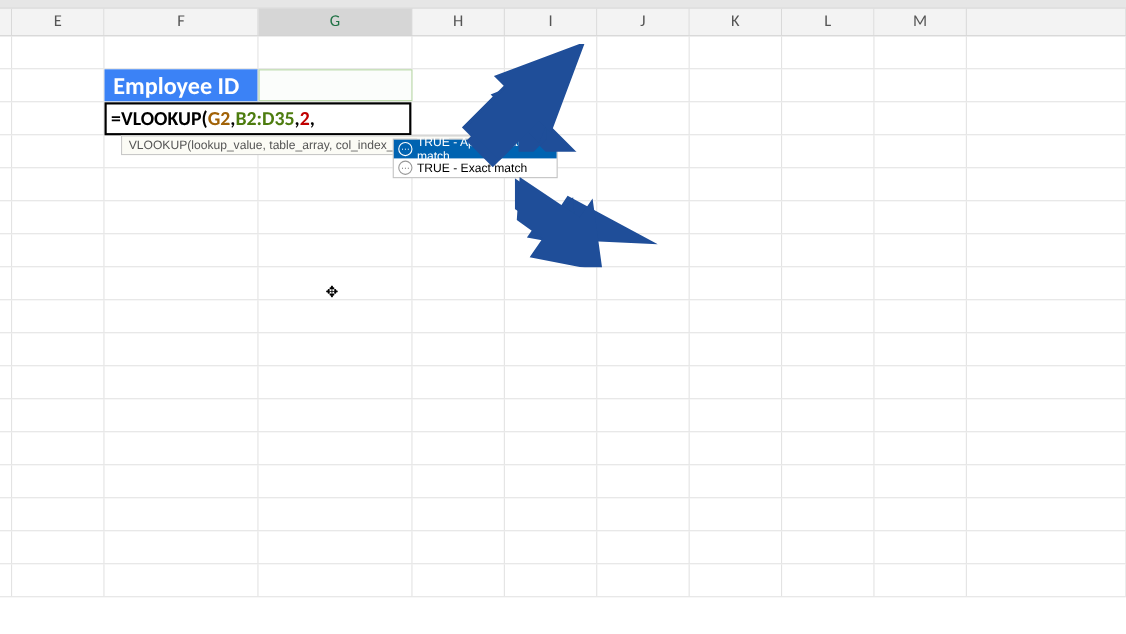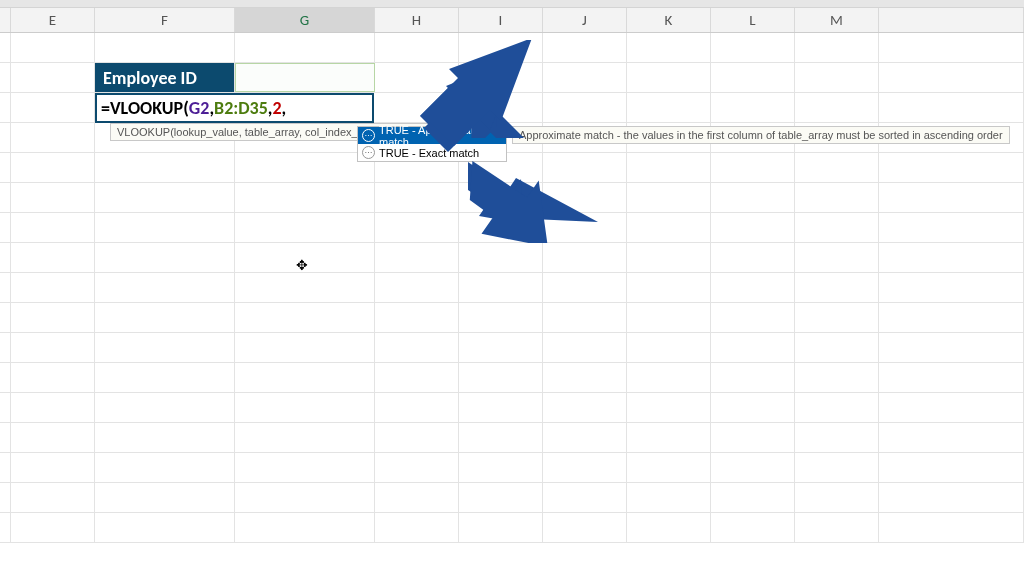--- a/index.html
+++ b/index.html
@@ -51,50 +51,50 @@
       border-bottom: 1px solid #e3e3e3;
     }
     .cell {
       border-right: 1px solid #e3e3e3;
       font-size: 14px;
       display: flex;
       align-items: center;
       padding: 0 4px;
     }
     .label-cell {
-      background: #0c4a6e;
+      background: #3b82f6;
       color: #fff;
       font-weight: bold;
-      font-size: 18px;
+      font-size: 22px;
       padding: 0 8px;
     }
     .g2-cell {
       background: #fbfdfb;
       border: 1px solid #b7d6a5;
     }
     .formula-row {
       position: relative;
     }
     .formula-box {
       position: absolute;
       left: 0;
       top: 0;
       width: 279px;
       height: 30px;
-      border: 2px solid #0c4a6e;
+      border: 2px solid #000000;
       background: #fff;
       display: flex;
       align-items: center;
       padding: 0 4px;
       font-size: 18px;
       font-family: Calibri, sans-serif;
       white-space: nowrap;
     }
     .ftext-black { color: #000; font-weight: bold; }
-    .ftext-blue  { color: #4c1d95; font-weight: bold; }
+    .ftext-blue  { color: #a16207; font-weight: bold; }
     .ftext-green { color: #4d7c0f; font-weight: bold; }
     .ftext-red   { color: #c00000; font-weight: bold; }
     .hint {
       position: absolute;
       top: 30px;
       left: 15px;
       background: #fbfbf5;
       border: 1px solid #c8c8c8;
       font-size: 11px;
       color: #555;
@@ -439,21 +439,20 @@
     <div class="dropdown-item selected">
       <span class="circ">⋯</span>
       <span>TRUE - Approximate match</span>
     </div>
     <div class="dropdown-item">
       <span class="circ">⋯</span>
       <span>TRUE - Exact match</span>
     </div>
   </div>
 
-  <div class="tooltip">Approximate match - the values in the first column of table_array must be sorted in ascending order</div>
 
   <svg class="arrow" style="top:38px; left:420px;" width="110" height="100" viewBox="0 0 110 100">
     <g fill="#1f4e99">
       <polygon points="0,78 30,48 30,62 48,44 110,106 96,120 34,58 34,72"></polygon>
       <polygon points="0,78 40,38 52,50 12,90"></polygon>
       <polygon points="0,78 36,42 24,42 54,12 84,42 72,42 36,78" transform="rotate(-45 50 50) translate(6,18)"></polygon>
     </g>
   </svg>
 
   <svg class="arrow" style="top:44px; left:418px;" width="120" height="100" viewBox="0 0 120 100">

